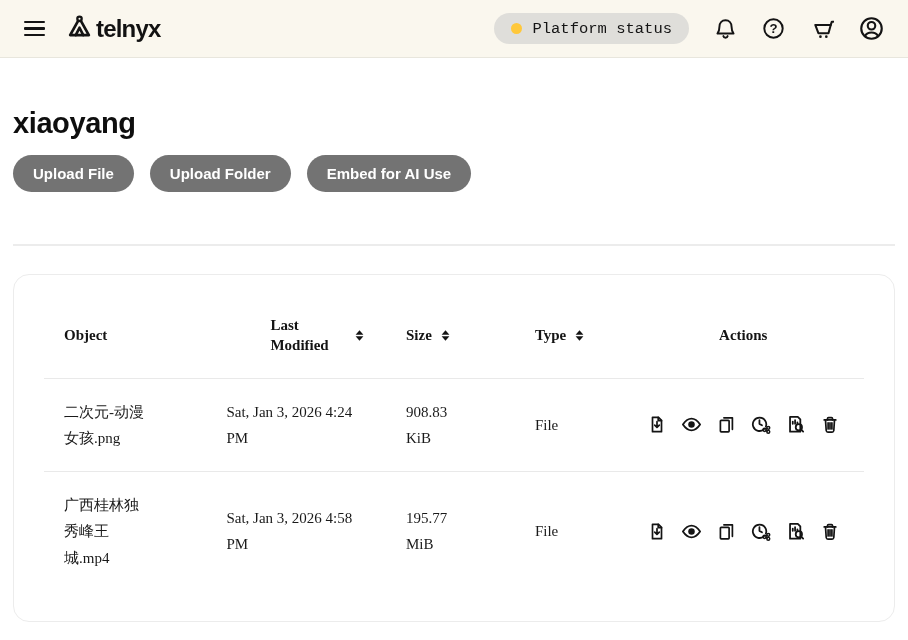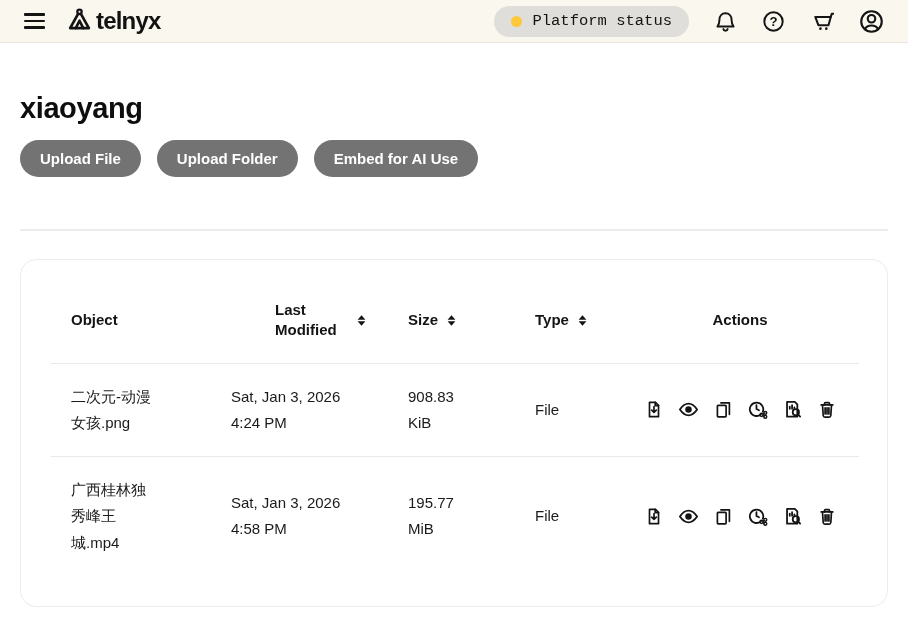--- a/index.html
+++ b/index.html
@@ -1,46 +1,46 @@
 <!DOCTYPE html>
 <html><head>
 <meta charset="utf-8">
 <style>
   * { margin:0; padding:0; box-sizing:border-box; }
   html,body { width:908px; height:640px; background:#ffffff; overflow:hidden;
     font-family:"Liberation Sans", sans-serif; color:#161616; }
 
   
-  .topbar { height:43px; background:#FAF7EE; border-bottom:1px solid #E8E6DD;
+  .topbar { height:58px; background:#FAF7EE; border-bottom:1px solid #E8E6DD;
     display:flex; align-items:center; padding:0 24px; }
   .hamburger { width:24px; height:24px; display:flex; flex-direction:column;
     justify-content:center; gap:4px; cursor:pointer; background:none; border:none; margin-right:18px; }
   .hamburger span { display:block; height:2.4px; width:21px; background:#141414; border-radius:1px; }
   .logo { display:flex; align-items:center; gap:3px; cursor:pointer; }
   .logo-word { font-size:24px; font-weight:800; letter-spacing:-0.8px; color:#121212; }
   .topbar-right { margin-left:auto; display:flex; align-items:center; gap:25px; }
   .status-pill { display:flex; align-items:center; gap:10px; background:#DFDEDA;
     border:none; border-radius:16px; height:31px; padding:0 17px; cursor:pointer;
     font-family:Liberation Mono, monospace; font-size:15.5px; color:#141414; }
   .status-dot { width:11px; height:11px; border-radius:50%; background:#FFC83A; }
   .icon-btn { background:none; border:none; padding:0; cursor:pointer; display:flex; align-items:center; }
   .ic { stroke:#141414; fill:none; stroke-width:1.7; stroke-linecap:round; stroke-linejoin:round; }
 
   
-  .page { padding:0 20px; }
+  .page { padding:0 13px; }
   .page-title { margin-top:49px; font-size:29px; font-weight:800; letter-spacing:-0.4px; color:#0e0e0e; }
   .btn-row { margin-top:15px; display:flex; gap:16px; }
   .pill-btn { background:#737373; color:#ffffff; font-family:inherit; font-weight:700;
     font-size:15px; border:none; border-radius:20px; padding:10px 20px; cursor:pointer; }
   .rule { border:none; height:2px; background:#ECECEC; margin-top:52px; }
 
   
   .card { margin-top:28px; border:1px solid #ECECEC; border-radius:16px;
     padding:24px 30px 30px; background:#fff; }
-  table { width:100%; border-collapse:collapse; table-layout:fixed; }
+  table { width:100%; border-collapse:collapse; table-layout:fixed;font-family:Liberation Serif, serif; }
   th, td { text-align:left; font-size:15px; padding:12px 20px; vertical-align:middle; }
   th { font-weight:700; color:#141414; padding-top:16px; padding-bottom:22px; line-height:1.35; }
   td { color:#1a1a1a; padding-top:20px; padding-bottom:20px; line-height:1.75; }
   tbody tr { border-top:1px solid #E9E9E9; }
   .th-flex { display:flex; align-items:center; gap:7px; }
   .lm-label { width:96px;margin-left:44px; }
   .sort-ic { flex:none; }
   .obj-text { max-width:80px; word-break:normal; overflow-wrap:break-word; }
   .date-text { max-width:132px; }
   .size-text { max-width:64px; }

